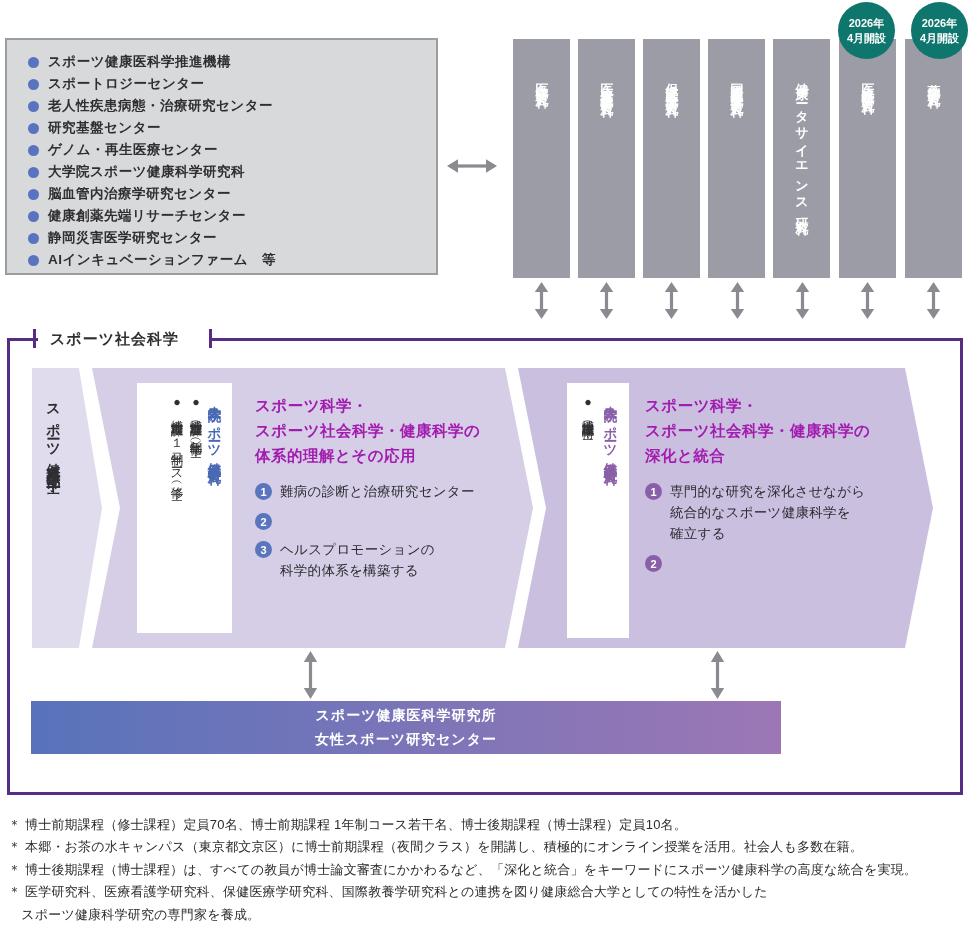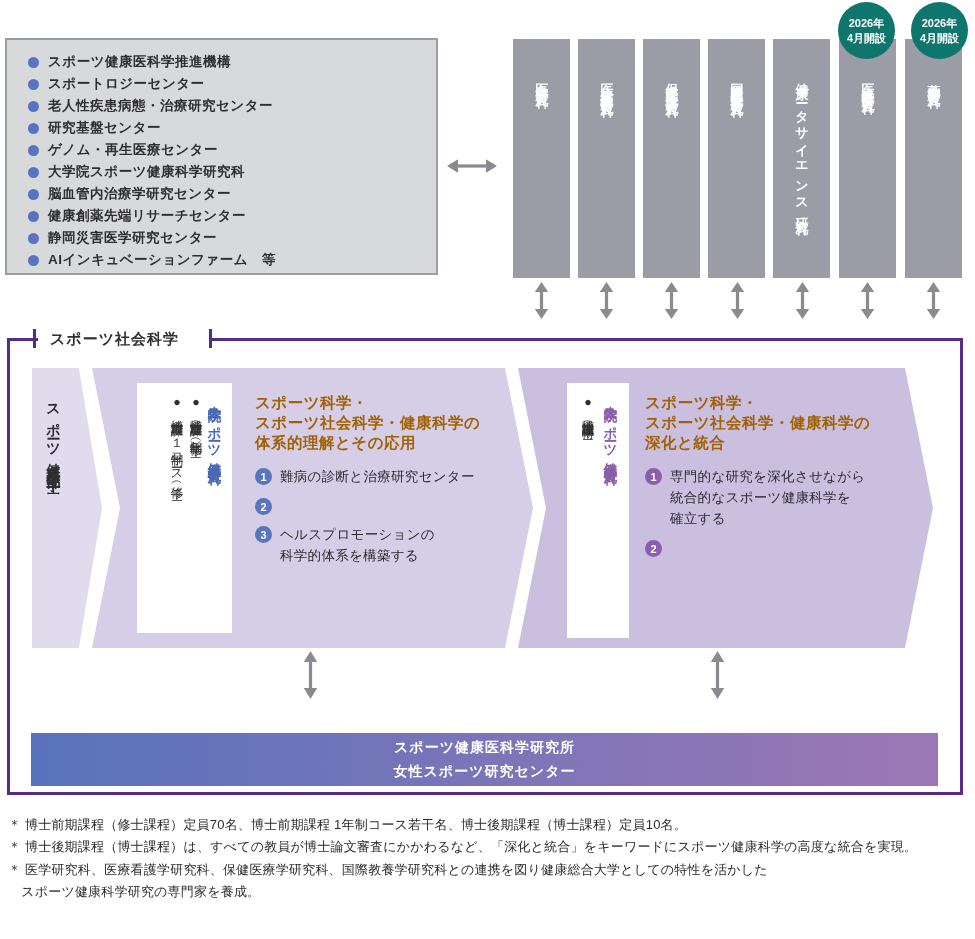--- a/index.html
+++ b/index.html
@@ -51,35 +51,35 @@
   .vbox2 div{line-height:22px;}
   .vbox-title{font-size:13.5px;font-weight:bold;letter-spacing:1.5px;}
   .vbox1 .vbox-title{color:#4a69b5;}
   .vbox2 .vbox-title{color:#8a5fa9;}
   .vbox-line{font-size:12.5px;letter-spacing:1px;color:#2f2f33;}
 
   
   .tblock{width:266px;}
   .tblock1{left:255px;top:393px;}
   .tblock2{left:645px;top:393px;width:276px;}
-  .theading{font-size:15.5px;font-weight:bold;line-height:20px;white-space:pre-line;
-            letter-spacing:.5px;color:#a16207;}
+  .theading{font-size:15.5px;font-weight:bold;line-height:25px;white-space:pre-line;
+            letter-spacing:.5px;color:#a21caf;}
   .goals{margin-top:13px;}
   .goal{display:flex;gap:8px;margin-bottom:9px;}
   .goal-badge{flex:0 0 auto;width:17px;height:17px;border-radius:50%;margin-top:2px;
               color:#fff;font-size:11px;font-weight:bold;
               display:flex;align-items:center;justify-content:center;}
   .goal-badge.blue{background:#5a74bd;}
   .goal-badge.purple{background:#8a5fa9;}
   .goal-text{font-size:13.5px;line-height:21px;white-space:pre-line;color:#2b2b30;letter-spacing:.3px;}
 
   
-  .bar{left:31px;width:907px;height:29px;color:#fff;font-weight:bold;font-size:14px;
+  .bar{left:31px;width:750px;height:29px;color:#fff;font-weight:bold;font-size:14px;
        letter-spacing:1px;display:flex;align-items:center;justify-content:center;
-       background:linear-gradient(90deg,#5873bb,#9d77b5);margin-top:32px;}
+       background:linear-gradient(90deg,#5873bb,#9d77b5);}
   .bar1{top:701px;} .bar2{top:725px;}
 
   
   .footnotes{left:8px;top:814px;width:960px;font-size:13px;line-height:22.4px;
              color:#2b2b30;letter-spacing:.2px;}
 
   .arrow-icon{line-height:0;}
 </style>
 </head>
 <body>
@@ -269,18 +269,19 @@
         <rect x="5.9" y="9" width="3.2" height="30" fill="#8a8b90"></rect>
         <polygon points="7.5,0 0.8,11 14.2,11" fill="#8a8b90"></polygon>
         <polygon points="7.5,48 0.8,37 14.2,37" fill="#8a8b90"></polygon>
       </svg></div>
 
   <div class="abs bar bar1">スポーツ健康医科学研究所</div>
   <div class="abs bar bar2">女性スポーツ研究センター</div>
 
   <div class="abs footnotes">
     <div>＊ 博士前期課程（修士課程）定員70名、博士前期課程 1年制コース若干名、博士後期課程（博士課程）定員10名。</div>
+    <div>＊ 本郷・お茶の水キャンパス（東京都文京区）に博士前期課程（夜間クラス）を開講し、積極的にオンライン授業を活用。社会人も多数在籍。</div>
     <div>＊ 博士後期課程（博士課程）は、すべての教員が博士論文審査にかかわるなど、「深化と統合」をキーワードにスポーツ健康科学の高度な統合を実現。</div>
     <div>＊ 医学研究科、医療看護学研究科、保健医療学研究科、国際教養学研究科との連携を図り健康総合大学としての特性を活かした</div>
     <div>　スポーツ健康科学研究の専門家を養成。</div>
   </div>
 
 </div>
 
 </body></html>

